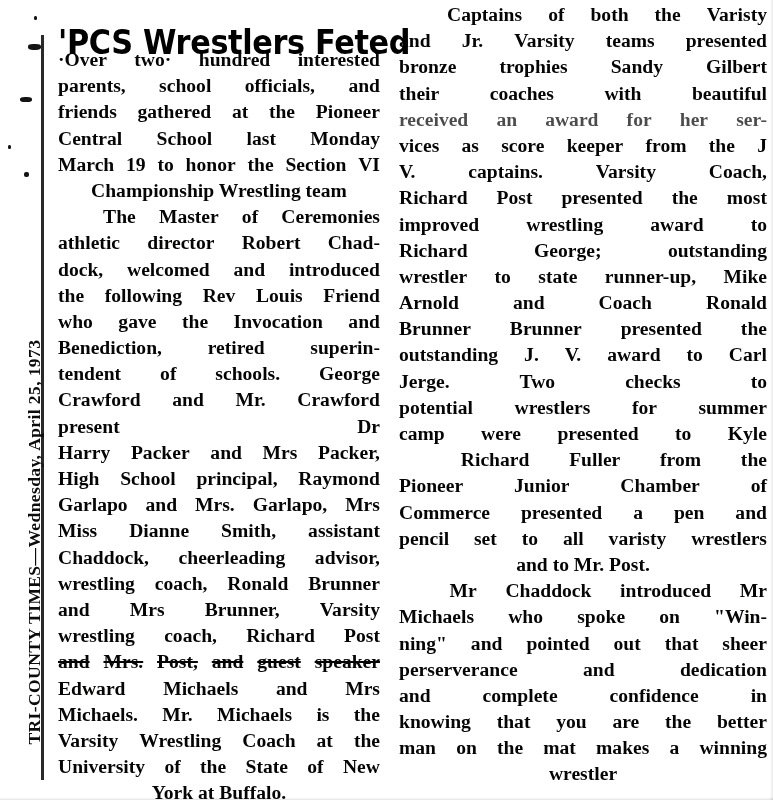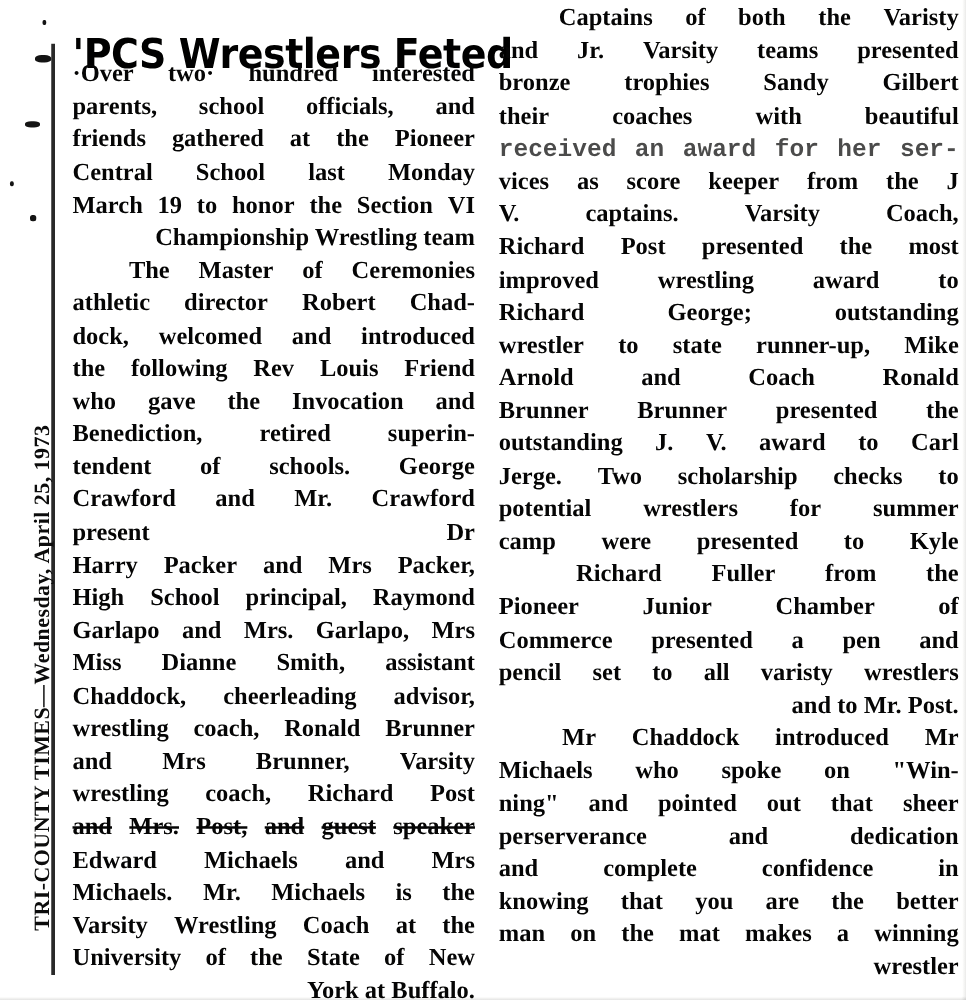--- a/index.html
+++ b/index.html
@@ -99,27 +99,27 @@
     display: block;
     height: 26.2px;
   }
   
   .line.j {
     display: flex;
     justify-content: space-between;
     white-space: nowrap;
   }
   .line.j > span { display: inline-block; }
-  .line.l { text-align: right; }
+  .line.l { text-align: center; }
 
   .struck {
     text-decoration: line-through;
     text-decoration-thickness: 2px;
   }
-  .faint { opacity: 0.72; font-family: Liberation Mono, monospace; }
+  .faint { opacity: 0.72; }
 
   
   #edge-right {
     position: absolute;
     right: 0;
     top: 0;
     width: 4px;
     height: 800px;
     background: linear-gradient(to right, rgba(0,0,0,0) 0%, rgba(0,0,0,0.10) 100%);
   }
@@ -431,21 +431,20 @@
           <span>outstanding</span>
           <span>J.</span>
           <span>V.</span>
           <span>award</span>
           <span>to</span>
           <span>Carl</span>
         </div>
       <div class="line j">
           <span>Jerge.</span>
           <span>Two</span>
-          <span>scholarship</span>
           <span>checks</span>
           <span>to</span>
         </div>
       <div class="line j">
           <span>potential</span>
           <span>wrestlers</span>
           <span>for</span>
           <span>summer</span>
         </div>
       <div class="line j">

